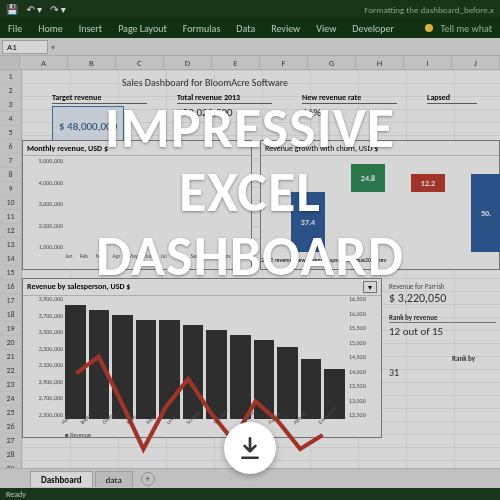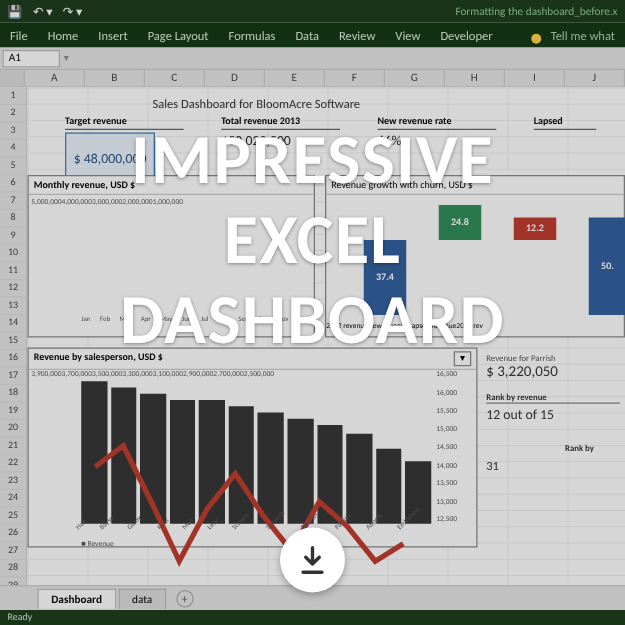--- a/index.html
+++ b/index.html
@@ -7,21 +7,21 @@
 
 
 .titlebar{height:18px;background:#1a3a1a;display:flex;align-items:center;padding:0 6px;color:#cfe8cf;font-size:9px}
 .titlebar .qat{display:flex;gap:8px;align-items:center}
 .titlebar .qat span{color:#fff;font-size:10px}
 .titlebar .fname{flex:1;text-align:right;color:#8fc98f;font-size:9px;overflow:hidden}
 
 
 .ribbon{height:20px;background:#103510;display:flex;align-items:center;padding:0 8px;gap:16px;color:#d8ecd8;font-size:10px}
 .ribbon .tab{cursor:default}
-.ribbon .tell{margin-left:auto;display:flex;align-items:flex-end;gap:8px;color:#a8d4a8}
+.ribbon .tell{margin-left:auto;display:flex;align-items:center;gap:8px;color:#a8d4a8}
 .ribbon .bulb{width:8px;height:8px;background:#ffd54a;border-radius:50%}
 
 
 .fxbar{height:18px;background:#e6e6e6;display:flex;align-items:center;border-bottom:1px solid #ccc}
 .fxbar .namebox{width:46px;height:14px;background:#fff;border:1px solid #bbb;font-size:9px;display:flex;align-items:center;padding:0 4px;margin-left:2px}
 .fxbar .dd{width:10px;color:#888;font-size:8px;text-align:center}
 
 
 .colhdr{height:14px;background:#e6e6e6;display:flex;border-bottom:1px solid #ccc}
 .colhdr .sel{width:22px;border-right:1px solid #ccc;background:#ddd}
@@ -36,21 +36,21 @@
 
 .dash-title{position:absolute;top:6px;left:100px;font-size:10px;color:#333}
 .kpis{position:absolute;top:22px;left:30px;right:0;display:flex;gap:30px}
 .kpi{min-width:95px}
 .kpi .lbl{font-size:8px;font-weight:bold;border-bottom:1px solid #666;padding-bottom:1px;margin-bottom:2px}
 .kpi .val{font-size:11px;color:#222}
 .kpi .box{display:inline-block;border:1px solid #3b7fbf;background:#eaf2fb;padding:13px 6px;color:#1a4d80;font-size:11px}
 
 .chart{position:absolute;background:#fff;border:1px solid #888}
 .chart .ctitle{font-size:8px;font-weight:bold;padding:2px 4px;border-bottom:1px solid #ccc;white-space:nowrap;overflow:hidden}
-.chart .axis{position:absolute;left:2px;top:16px;bottom:18px;width:38px;font-size:6px;color:#555;display:flex;justify-content:space-between;text-align:right}
+.chart .axis{position:absolute;left:2px;top:16px;bottom:18px;width:38px;font-size:6px;color:#555;display:flex;flex-direction:column;justify-content:space-between;text-align:right}
 .chart .plot{position:absolute;left:42px;right:4px;top:16px;bottom:18px}
 .chart .xaxis{position:absolute;left:42px;right:4px;bottom:2px;height:14px;font-size:5.5px;color:#555;display:flex;justify-content:space-between}
 .chart .legend{position:absolute;left:42px;bottom:-2px;font-size:6px;color:#555}
 
 .bars{display:flex;align-items:flex-end;height:100%;gap:2px}
 .bars .b1{flex:1;background:#4a74a8}
 .bars .b2{flex:1;background:#2e4a6b}
 .barpair{flex:1;display:flex;gap:1px;align-items:flex-end}
 
 .bars2{display:flex;align-items:flex-end;height:100%;gap:3px}

